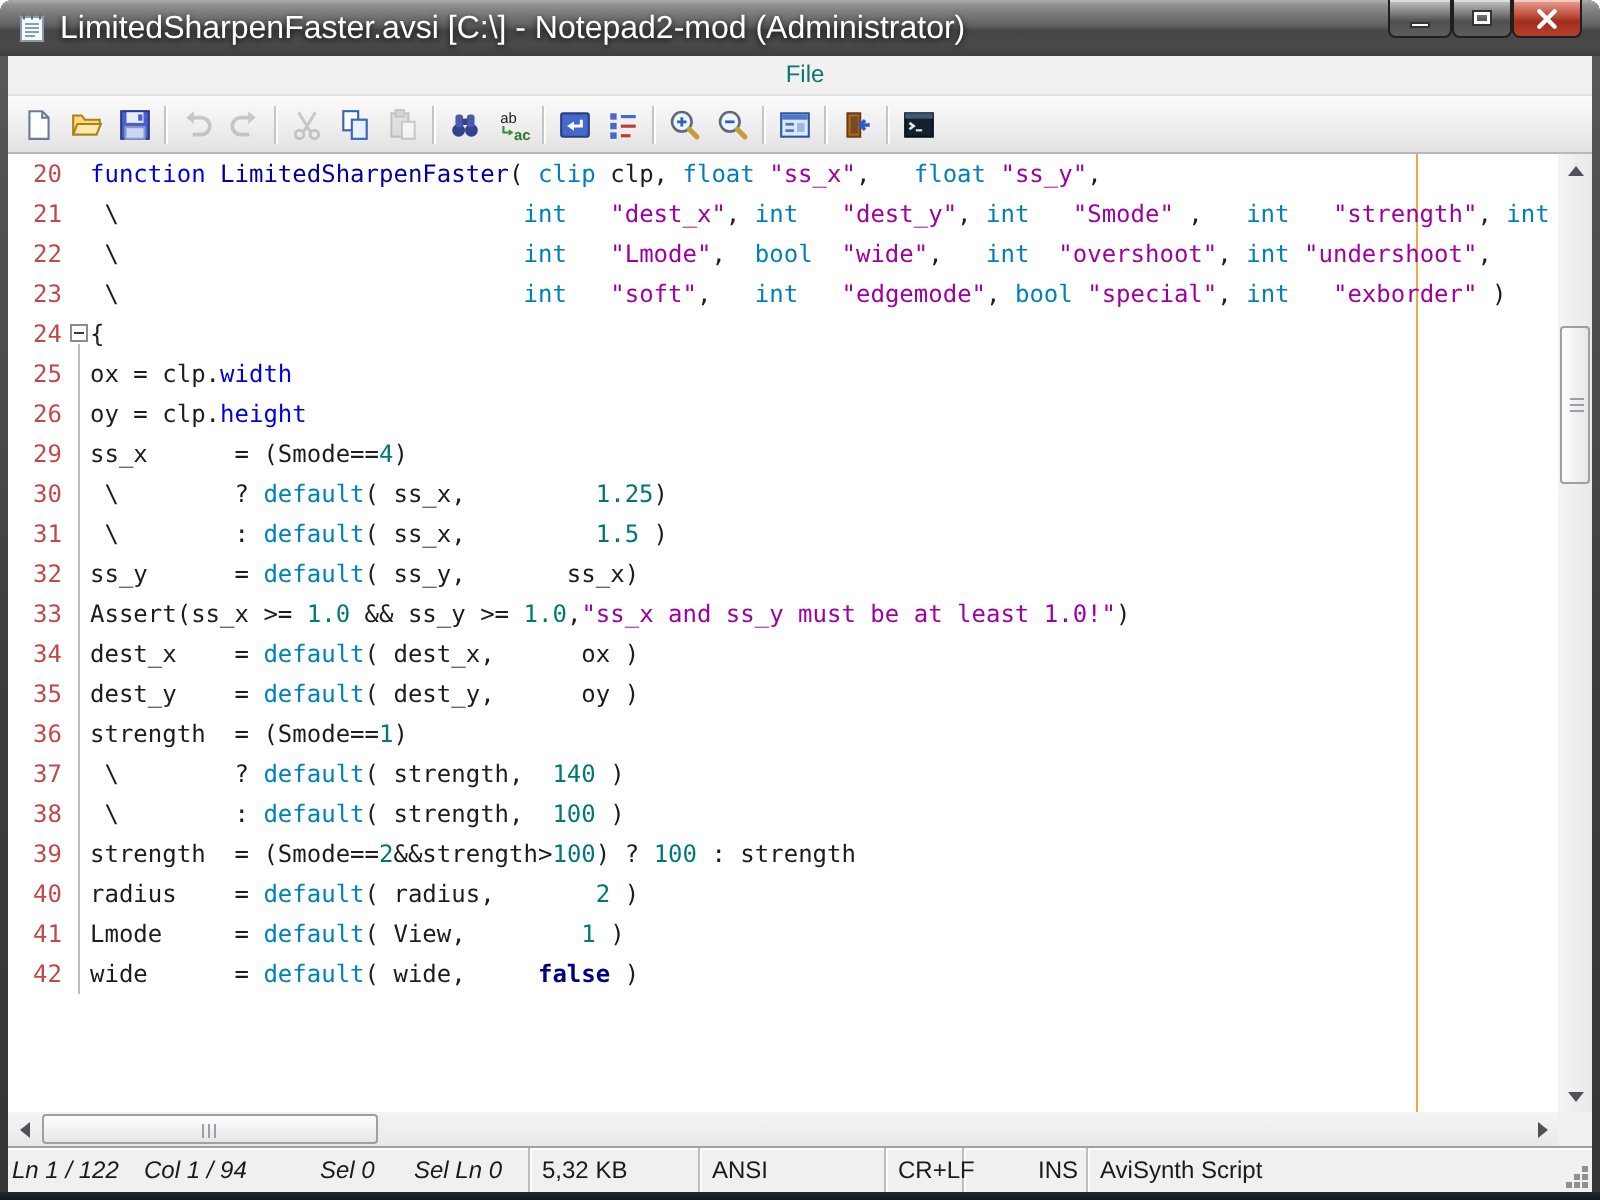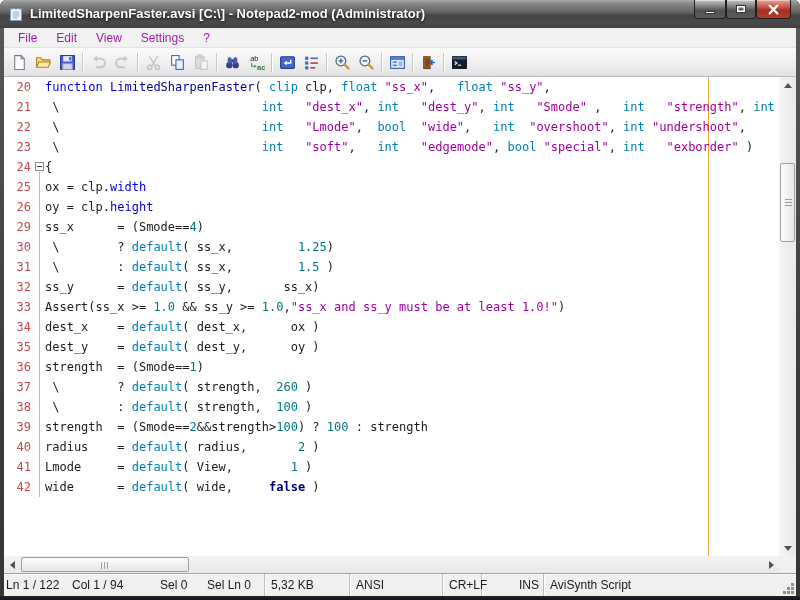--- a/index.html
+++ b/index.html
@@ -4,34 +4,34 @@
 <style>
   html,body{margin:0;padding:0;background:#fff;}
   *{box-sizing:border-box;}
   .window{position:relative;width:800px;height:600px;font-family:"Liberation Sans",sans-serif;
     background:linear-gradient(180deg,#5a5a5a,#3c3c3c 60%,#353535);border-radius:6px 6px 0 0;overflow:hidden;}
   
   .titlebar{position:absolute;left:0;top:0;width:800px;height:28px;
     background:linear-gradient(180deg,#ababab 0%,#8d8d8d 10%,#606060 45%,#454545 55%,#4a4a4a 80%,#3e3e3e 100%);
     border-radius:6px 6px 0 0;}
   .titlebar .appicon{position:absolute;left:8px;top:6px;width:16px;height:16px;}
-  .titlebar .title{position:absolute;left:30px;top:6px;color:#fff;font-size:13px;white-space:nowrap;
-    text-shadow:0 1px 3px rgba(0,0,0,.8);font-weight:bold;}
+  .titlebar .title{position:absolute;left:30px;top:6px;color:#fff;font-size:16px;white-space:nowrap;
+    text-shadow:0 1px 3px rgba(0,0,0,.8);}
   .winbtn{position:absolute;top:0;height:19px;border:1px solid #1f1f1f;border-top:none;border-radius:0 0 4px 4px;
     background:linear-gradient(180deg,#c7c7c7,#777 40%,#4f4f4f 60%,#5d5d5d);box-shadow:inset 0 1px 0 rgba(255,255,255,.45);
     display:flex;align-items:center;justify-content:center;}
   .winbtn.min{left:694px;width:32px;}
   .winbtn.max{left:726px;width:30px;}
   .winbtn.close{left:756px;width:35px;
     background:linear-gradient(180deg,#e9a393,#c35344 40%,#9e2e1e 60%,#b8402d);}
   .glyph-min{width:10px;height:3px;background:#fff;border:1px solid #333;margin-top:7px;}
   .glyph-max{width:10px;height:8px;border:1px solid #333;box-shadow:inset 0 0 0 1.5px #fff;background:transparent;}
   
   .menubar{position:absolute;left:4px;top:28px;width:792px;height:20px;background:#f1f1f1;
-    display:flex;align-items:center;font-size:12px;color:#a21caf;border-bottom:1px solid #e2e2e2;}
+    display:flex;align-items:center;font-size:12px;color:#0f766e;border-bottom:1px solid #e2e2e2;flex-direction:column;}
   .menubar .mitem{padding:2px 9px;margin-left:1px;}
   .menubar .mitem:first-child{margin-left:5px;}
   
   .toolbar{position:absolute;left:4px;top:48px;width:792px;height:29px;
     background:linear-gradient(180deg,#fbfbfb,#ededed 60%,#e2e2e2);border-bottom:1px solid #b4b8bf;
     display:flex;align-items:center;padding-left:3px;}
   .tbtn{width:24px;height:24px;display:flex;align-items:center;justify-content:center;border-radius:2px;}
   .tbtn.disabled{opacity:.42;filter:grayscale(1);}
   .tsep{width:1px;height:19px;background:#c2c6cc;box-shadow:1px 0 0 #fff;margin:0 3px;}
   
@@ -69,21 +69,21 @@
   .hgrip{position:absolute;top:4px;left:50%;margin-left:-4px;height:7px;width:8px;
     background:repeating-linear-gradient(90deg,#9aa0a8 0 1px,transparent 1px 3px);}
   
   .statusbar{position:absolute;left:4px;top:573px;width:792px;height:23px;background:#f0f0f0;
     border-top:1px solid #a0a0a0;box-shadow:inset 0 1px 0 #fdfdfd;display:flex;font-size:12px;color:#1a1a1a;}
   .scell{position:relative;height:100%;border-right:1px solid #bdbdbd;box-shadow:1px 0 0 #fcfcfc;
     display:flex;align-items:center;padding-left:6px;white-space:nowrap;}
   .scell.c1{width:261px;} .scell.c2{width:85px;} .scell.c3{width:93px;}
   .scell.c4{width:39px;} .scell.c5{width:30px;padding-left:5px;margin-left:32px;}
   .scell.c6{flex:1;border-right:none;box-shadow:none;}
-  .pos{position:absolute;top:4px;}
+  .pos{position:absolute;top:4px;font-style:italic;}
   .grip{position:absolute;right:2px;bottom:2px;width:3px;height:3px;background:#909090;
     box-shadow:-4px 0 0 #909090,-8px 0 0 #909090,0 -4px 0 #909090,-4px -4px 0 #909090,0 -8px 0 #909090;}
   .bottomedge{position:absolute;left:0;top:596px;width:800px;height:4px;background:linear-gradient(180deg,#20282e,#0e161b);}
 </style>
 </head>
 <body>
 
 <div class="window">
 
   <div class="titlebar">
@@ -326,21 +326,21 @@
         <span class="code"><span class="sp">dest_y    = </span><span class="st">default</span><span class="sp">( dest_y,      oy )</span></span>
       </div>
       <div class="line">
         <span class="ln">36</span>
         <span class="fold guide"></span>
         <span class="code"><span class="sp">strength  = (Smode==</span><span class="sn">1</span><span class="sp">)</span></span>
       </div>
       <div class="line">
         <span class="ln">37</span>
         <span class="fold guide"></span>
-        <span class="code"><span class="sp"> \        ? </span><span class="st">default</span><span class="sp">( strength,  </span><span class="sn">260</span><span class="sp"> )</span></span>
+        <span class="code"><span class="sp"> \        ? </span><span class="st">default</span><span class="sp">( strength,  </span><span class="sn">140</span><span class="sp"> )</span></span>
       </div>
       <div class="line">
         <span class="ln">38</span>
         <span class="fold guide"></span>
         <span class="code"><span class="sp"> \        : </span><span class="st">default</span><span class="sp">( strength,  </span><span class="sn">100</span><span class="sp"> )</span></span>
       </div>
       <div class="line">
         <span class="ln">39</span>
         <span class="fold guide"></span>
         <span class="code"><span class="sp">strength  = (Smode==</span><span class="sn">2</span><span class="sp">&amp;&amp;strength&gt;</span><span class="sn">100</span><span class="sp">) ? </span><span class="sn">100</span><span class="sp"> : strength</span></span>

